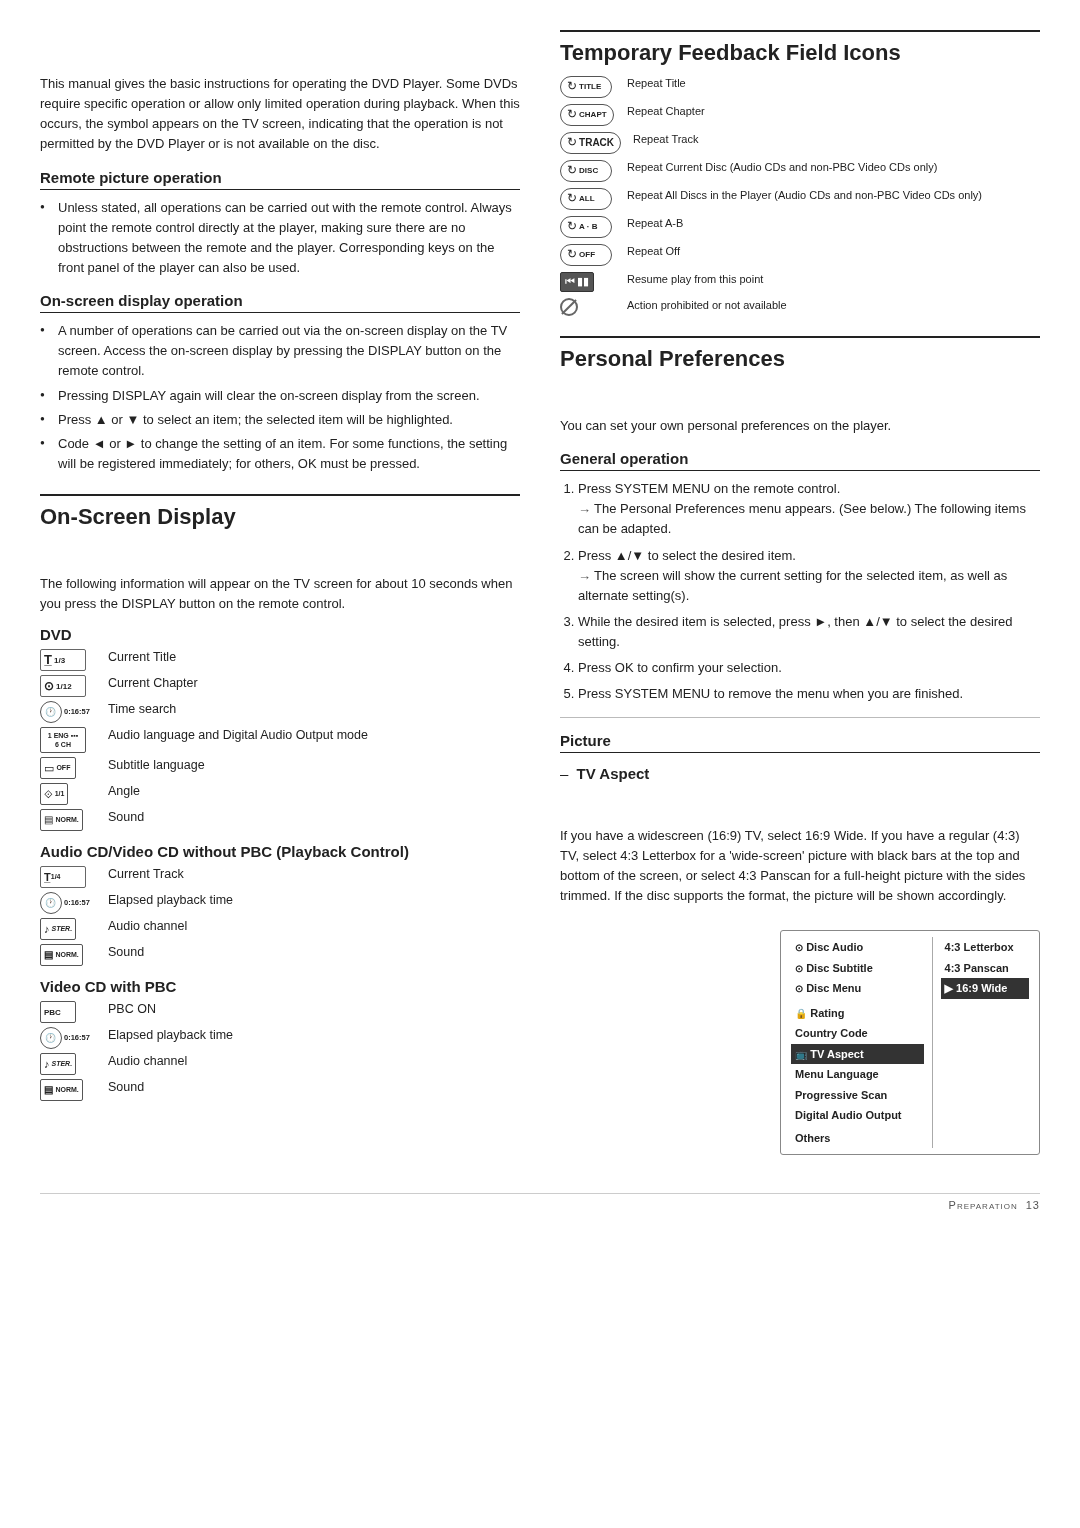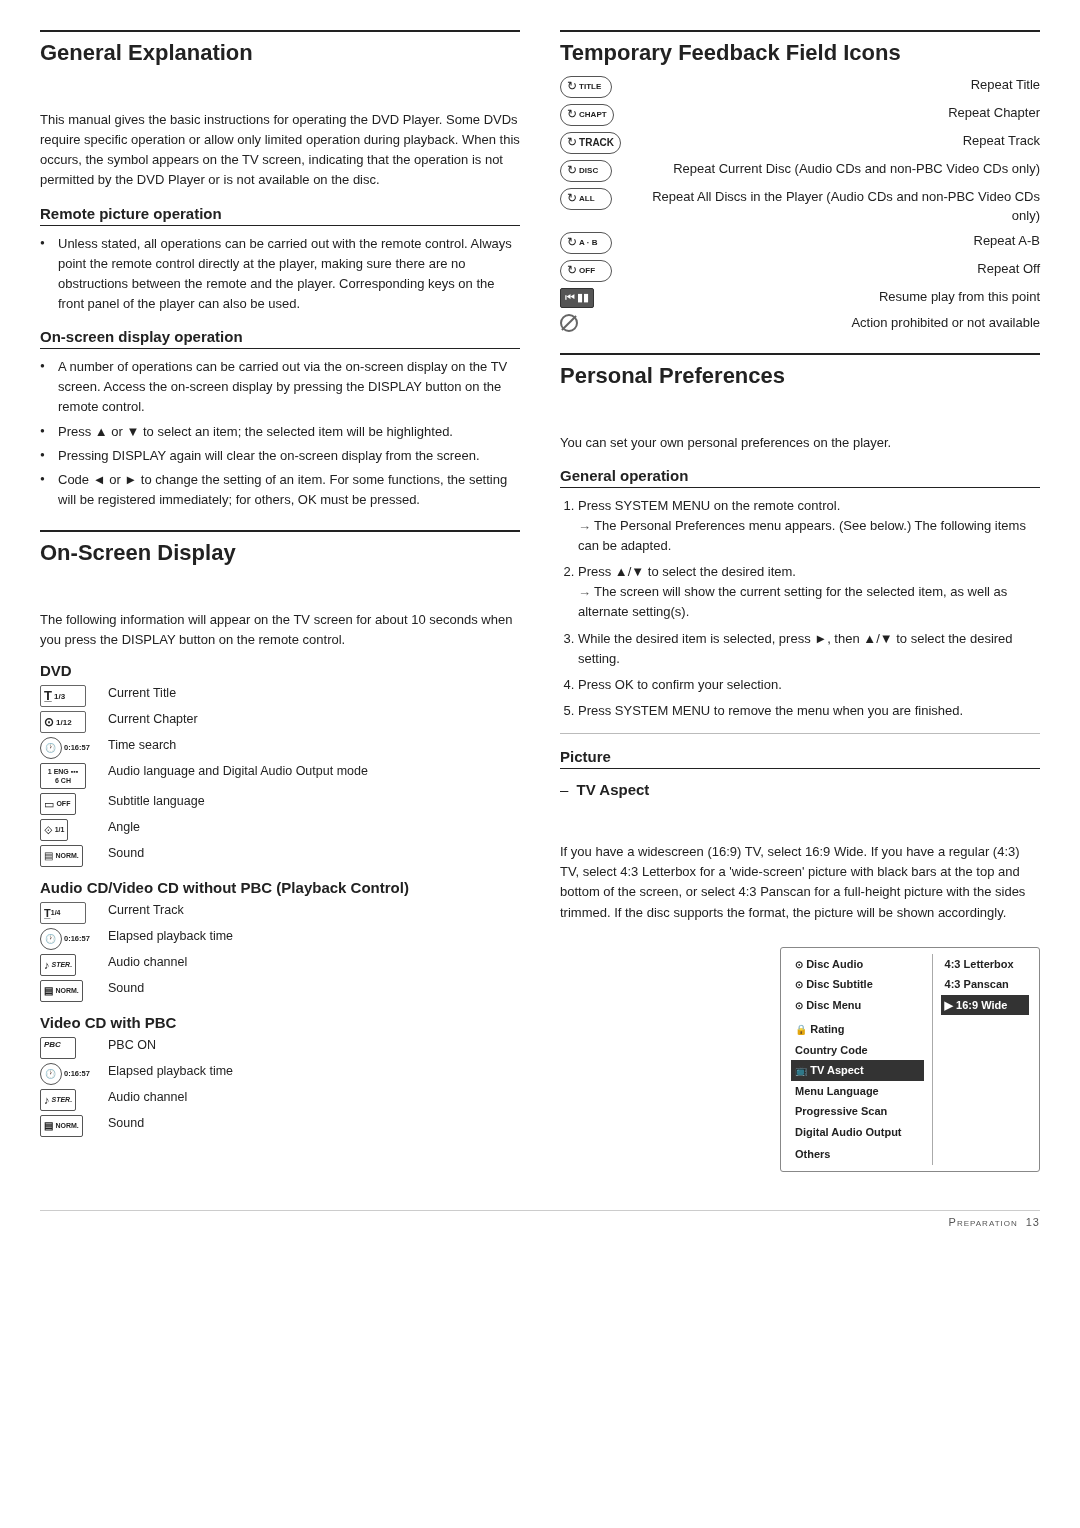--- a/index.html
+++ b/index.html
@@ -91,21 +91,21 @@
       margin-bottom: 6px;
       line-height: 1.45;
     }
     .fb-icon {
       min-width: 55px;
       margin-right: 12px;
       display: flex;
       align-items: center;
       justify-content: flex-start;
     }
-    .fb-label { flex: 1; font-size: 13px; text-align: right; }
+    .fb-label { flex: 1; font-size: 11px; }
 
     .pause-resume-icon {
       display: inline-flex;
       align-items: center;
       border: 1.5px solid #333;
       border-radius: 2px;
       padding: 2px 4px;
       font-size: 10px;
       background: #555;
       color: #fff;
@@ -291,51 +291,50 @@
       border-radius: 2px;
       padding: 1px 3px;
       font-size: 7px;
       font-weight: bold;
       min-width: 36px;
       height: 22px;
     }
 
     .pbc-icon {
       display: inline-flex;
+      align-items: center;
       border: 1.5px solid #555;
       border-radius: 2px;
       padding: 1px 3px;
       font-size: 8px;
       font-weight: bold;
       min-width: 36px;
       height: 22px;
-      font-style: italic;
     }
   </style>
 </head>
 <body>
 
 <div class="page-layout">
 
   <div class="left-col">
 
     <div class="section">
-      <h2>General Explanation</h2>
       <p>This manual gives the basic instructions for operating the DVD Player. Some DVDs require specific operation or allow only limited operation during playback. When this occurs, the symbol appears on the TV screen, indicating that the operation is not permitted by the DVD Player or is not available on the disc.</p>
 
       <h3>Remote picture operation</h3>
       <ul>
         <li>Unless stated, all operations can be carried out with the remote control. Always point the remote control directly at the player, making sure there are no obstructions between the remote and the player. Corresponding keys on the front panel of the player can also be used.</li>
       </ul>
 
       <h3>On-screen display operation</h3>
       <ul>
         <li>A number of operations can be carried out via the on-screen display on the TV screen. Access the on-screen display by pressing the DISPLAY button on the remote control.</li>
+        <li>Pressing DISPLAY again will clear the on-screen display from the screen.</li>
         <li>Press ▲ or ▼ to select an item; the selected item will be highlighted.</li>
-        <li>Pressing DISPLAY again will clear the on-screen display from the screen.</li>
         <li>Code ◄ or ► to change the setting of an item. For some functions, the setting will be registered immediately; for others, OK must be pressed.</li>
       </ul>
     </div>
 
     <div class="section">
       <h2>On-Screen Display</h2>
       <p>The following information will appear on the TV screen for about 10 seconds when you press the DISPLAY button on the remote control.</p>
 
       <h4>DVD</h4>
       <div class="osd-table">

